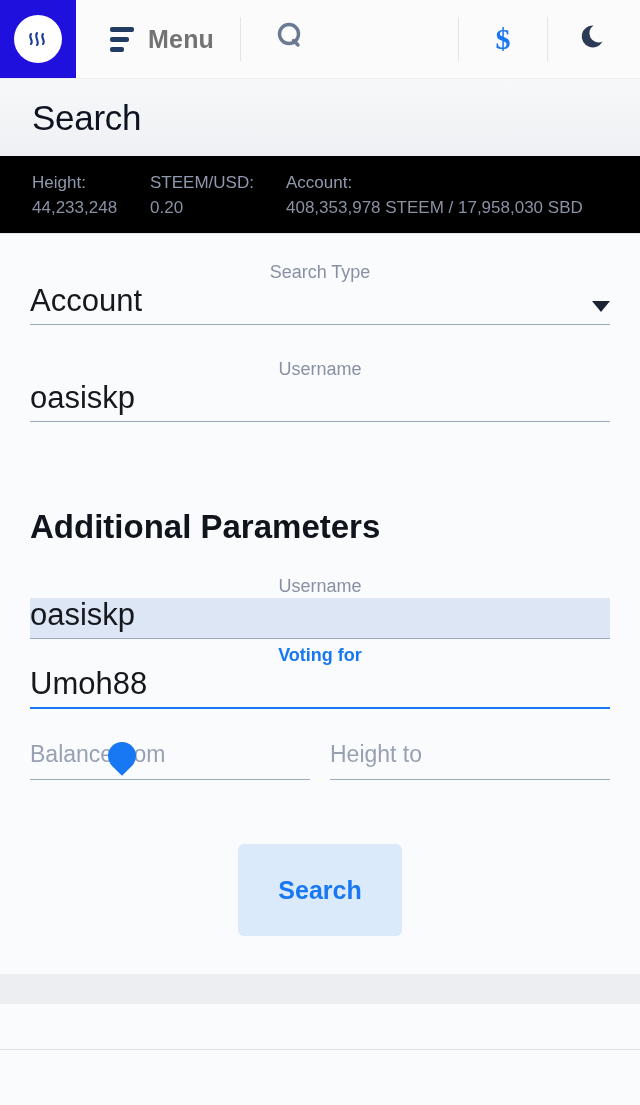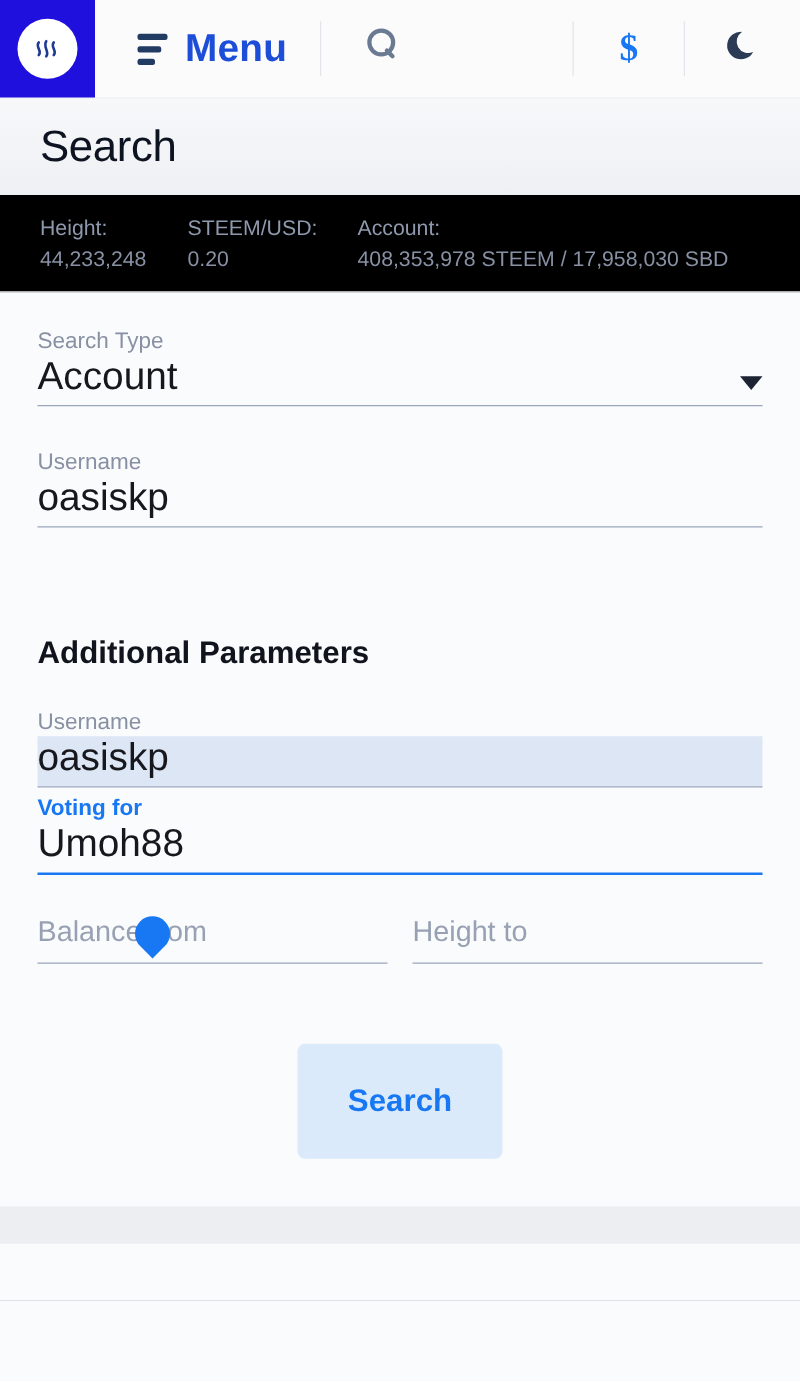--- a/index.html
+++ b/index.html
@@ -62,23 +62,23 @@
   .hamburger span {
     height: 5px;
     border-radius: 2px;
     background: #213b62;
     display: block;
   }
   .hamburger span:nth-child(1) { width: 24px; }
   .hamburger span:nth-child(2) { width: 19px; }
   .hamburger span:nth-child(3) { width: 14px; }
   .menu-label {
-    font-size: 31px;
-    font-weight: bold;
-    color: #1d4ed8;
+    font-size: 25px;
+    font-weight: bold;
+    color: #737373;
     letter-spacing: 0.2px;
     text-align: center;
   }
   .nav-sep {
     width: 1px;
     height: 44px;
     background: #e2e5ea;
     align-self: center;
   }
   .nav-icon-btn {
@@ -152,20 +152,21 @@
   }
   .field {
     position: relative;
     padding-top: 22px;
   }
   .field-label {
     font-size: 18px;
     color: #8890a3;
     line-height: 24px;
     display: block;
+    text-align: center;
   }
   .field-label.focused {
     color: #1877f2;
     font-weight: bold;
   }
   .field-value {
     font-size: 31px;
     color: #16181d;
     line-height: 34px;
     display: block;
@@ -193,21 +194,21 @@
     margin-bottom: 12px;
   }
   .highlight-value {
     background: #dde6f4;
     display: block;
     margin: 0 -0px;
     padding-left: 0;
   }
 
   .section-title {
-    font-size: 25px;
+    font-size: 33px;
     color: #10141c;
     font-weight: bold;
     margin: 0;
     padding: 0 0 6px 0;
   }
 
   .drop-cursor {
     position: absolute;
     width: 28px;
     height: 28px;

